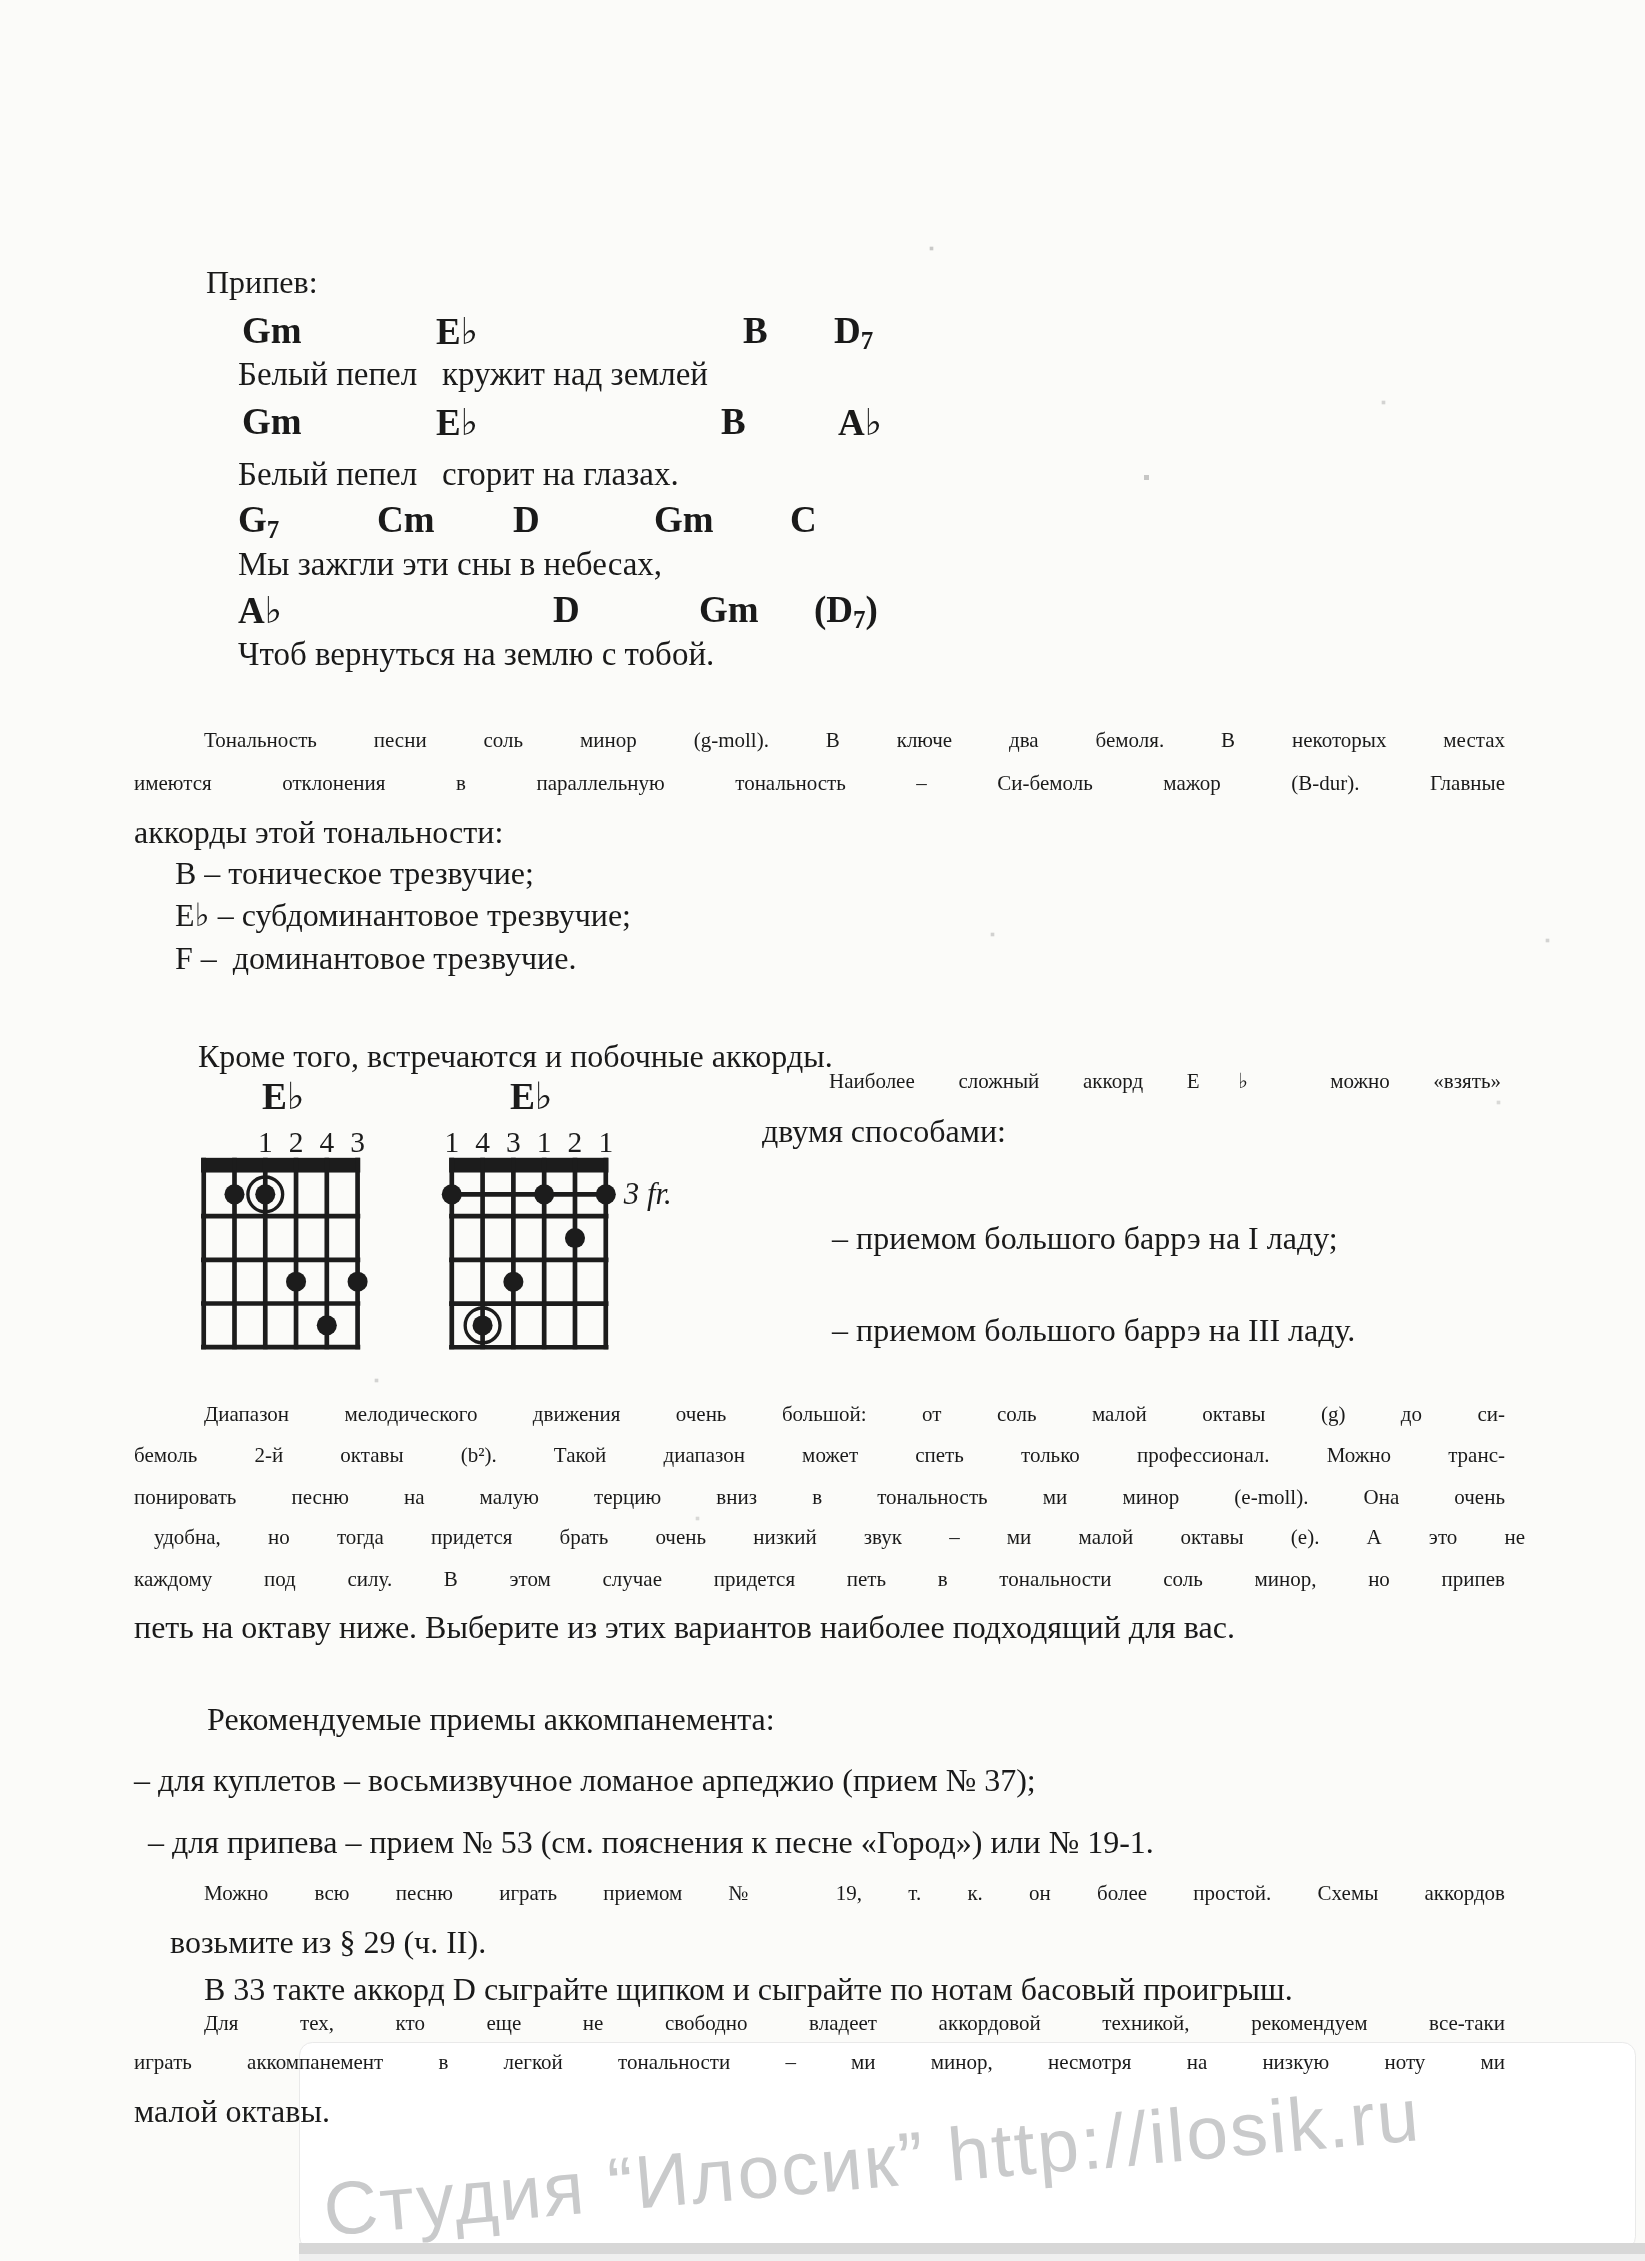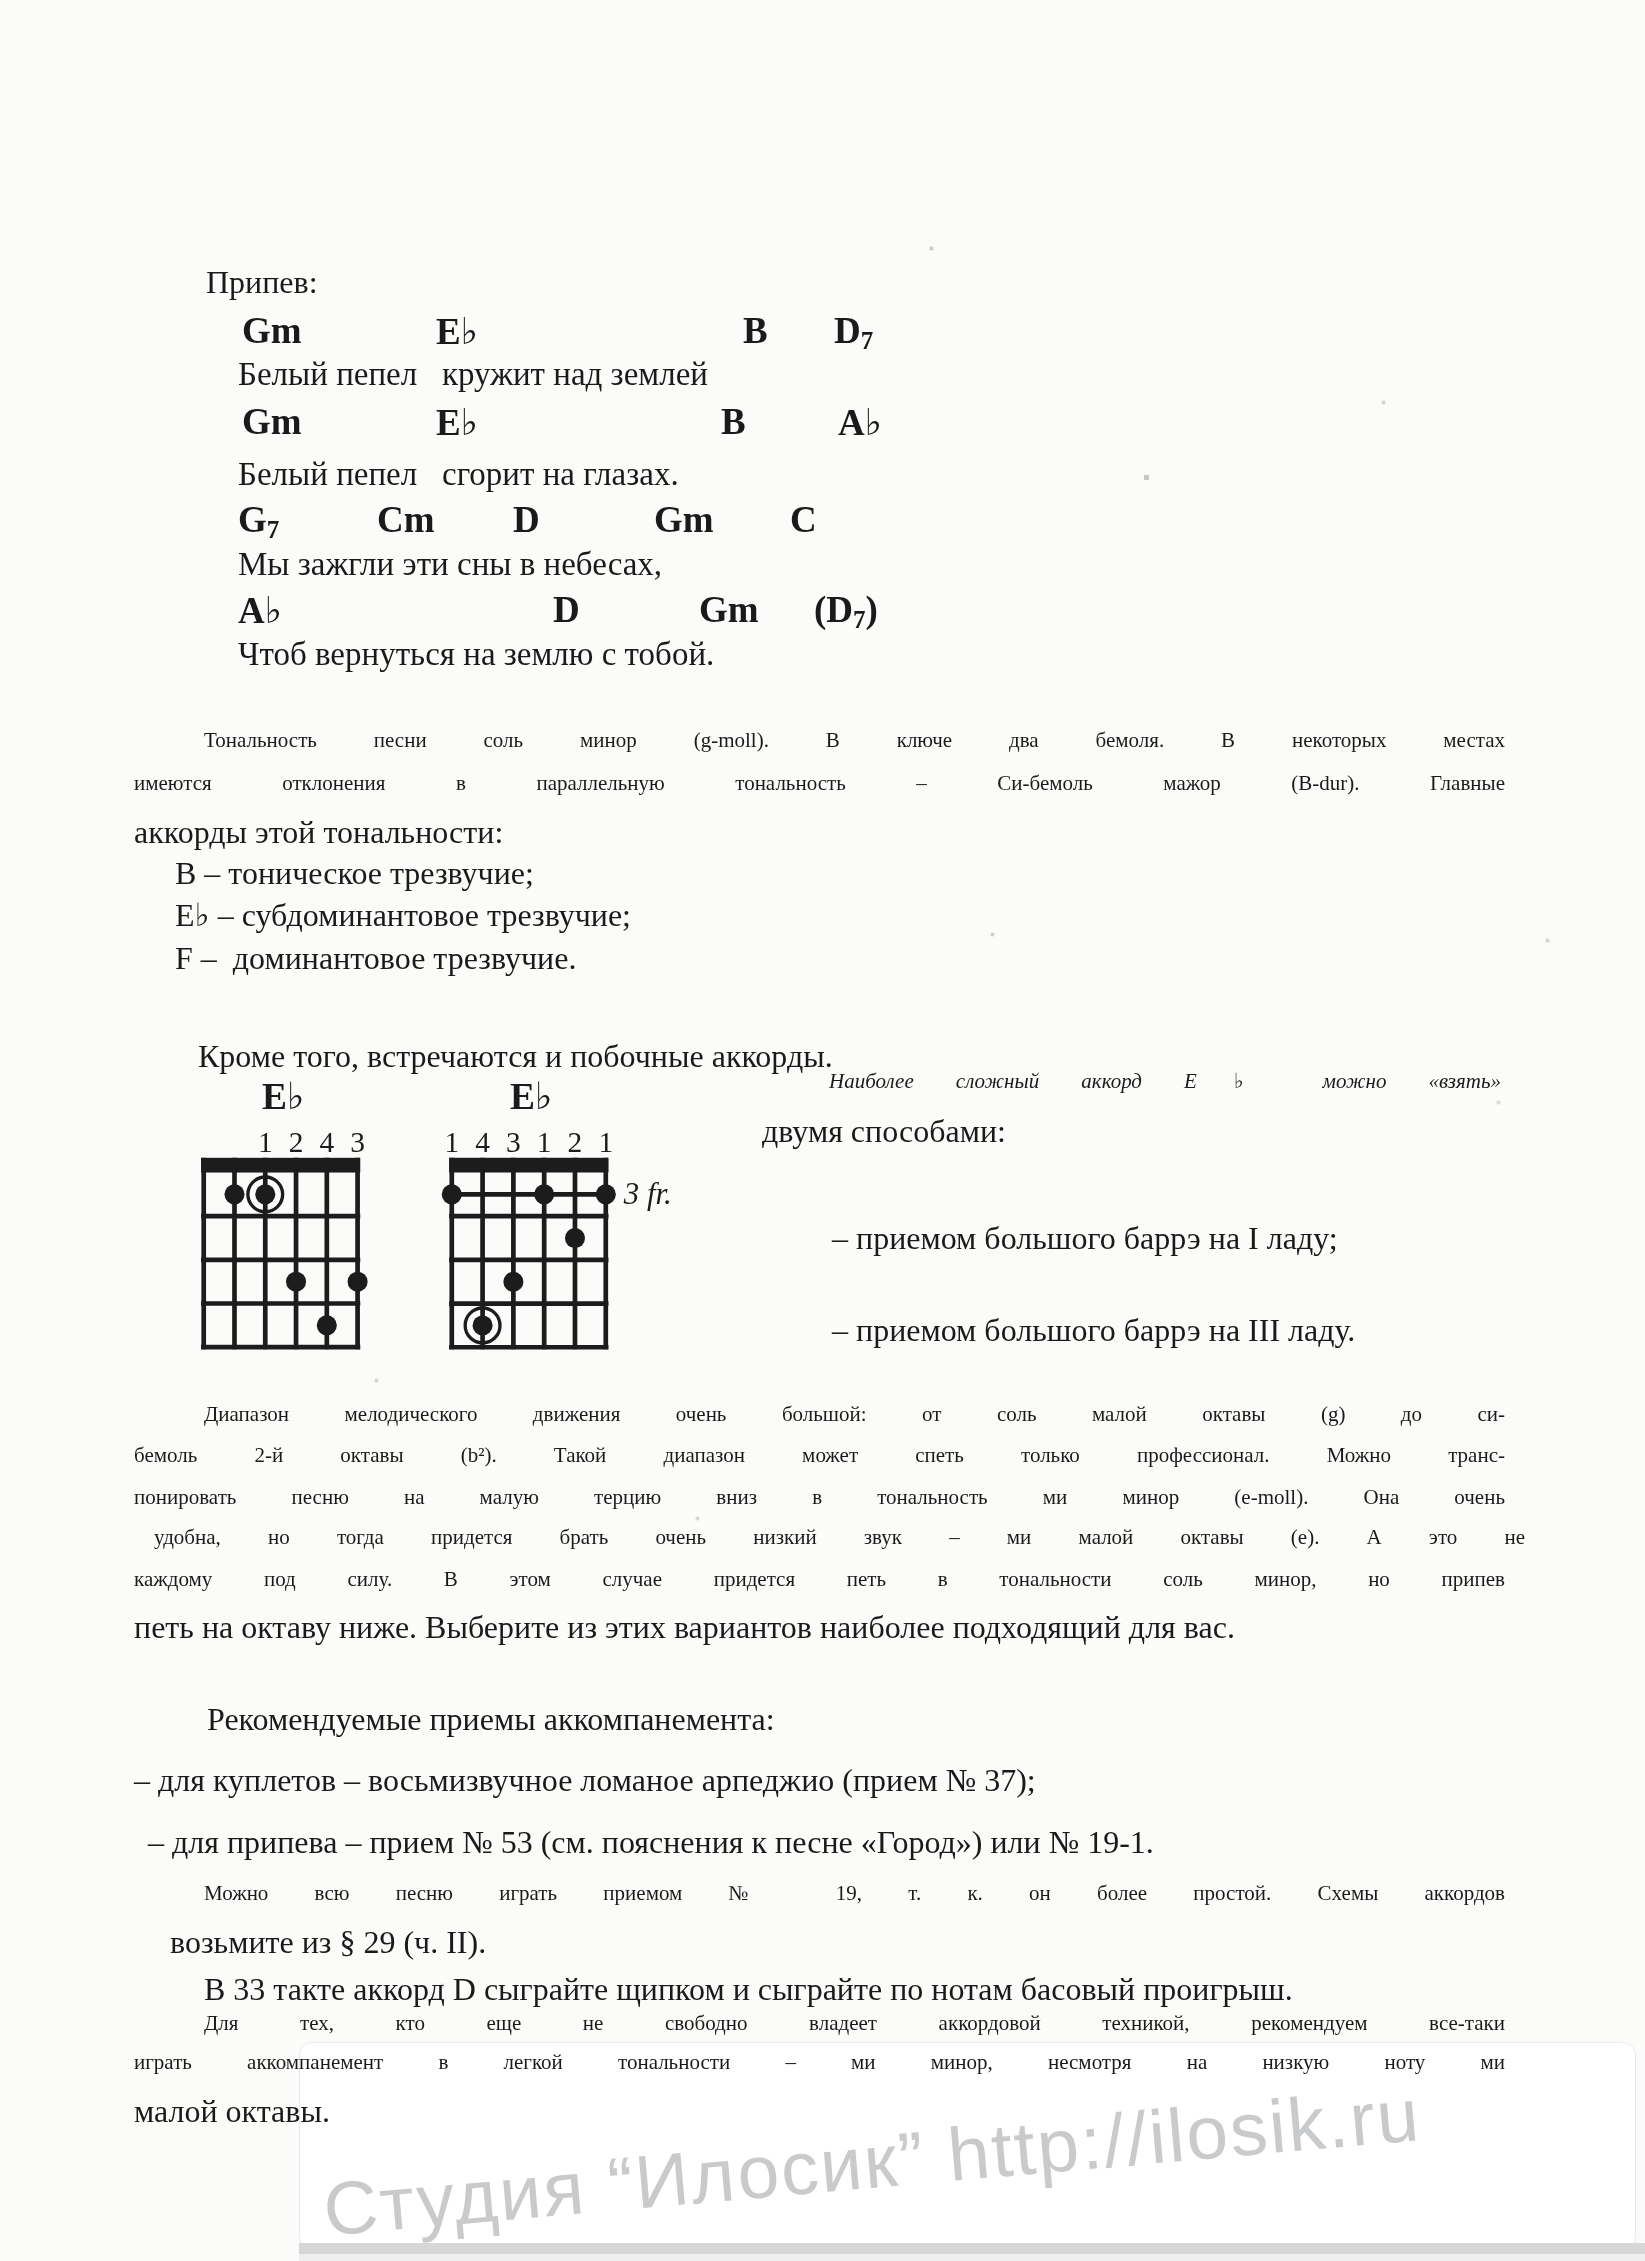--- a/index.html
+++ b/index.html
@@ -23,21 +23,21 @@
   #ly1{top:356px;} #ly2{top:456px;} #ly3{top:546px;} #ly4{top:636px;}
   
   #tn1{left:134px;top:727px;}
   #tn2{left:134px;top:770px;}
   #tn3{left:134px;top:812px;}
   #tn4{left:175px;top:853px;}
   #tn5{left:175px;top:895px;}
   #tn6{left:175px;top:938px;}
   #tn7{left:198px;top:1036px;}
   
-  #sn1{left:762px;top:1068px;width:739px;text-indent:67px;font-style:italic;}
+  #sn1{left:762px;top:1068px;width:739px;text-indent:67px;}
   #sn2{left:762px;top:1111px;}
   #snb1{left:832px;top:1218px;}
   #snb2{left:832px;top:1310px;}
   
   #rg1{left:134px;top:1401px;}
   #rg2{left:134px;top:1442px;}
   #rg3{left:134px;top:1484px;}
   #rg4{left:134px;top:1524px;margin-left:20px;}
   #rg5{left:134px;top:1566px;}
   #rg6{left:134px;top:1607px;}

